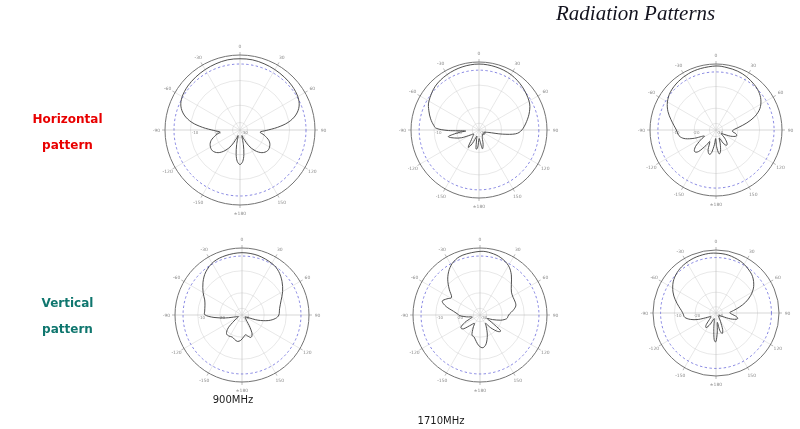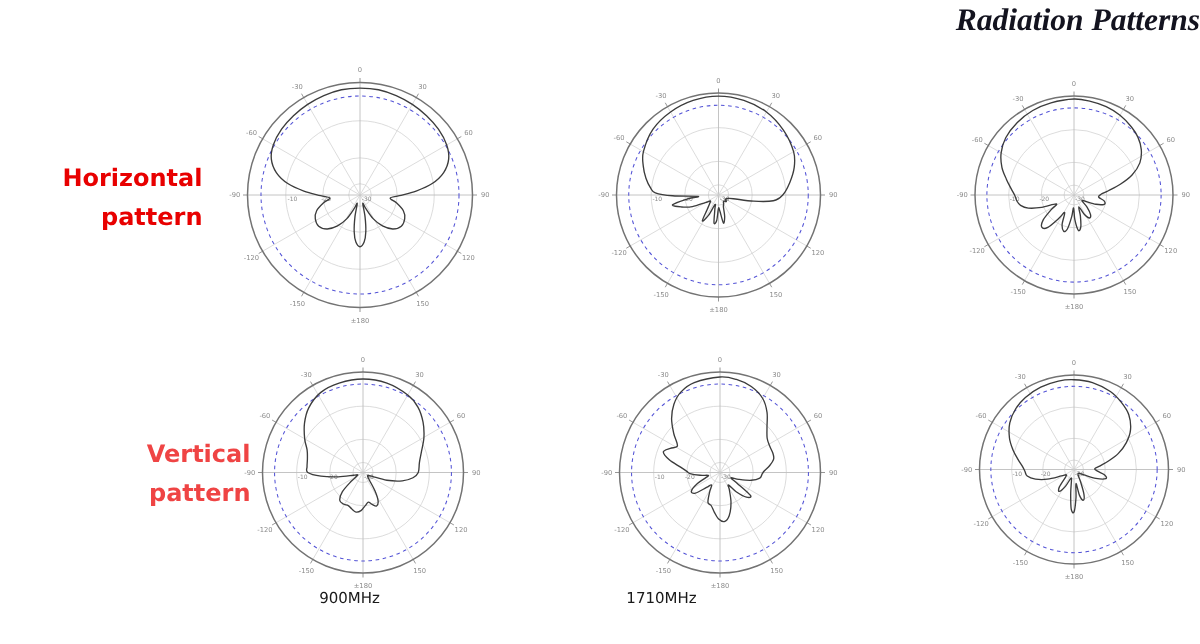--- a/index.html
+++ b/index.html
@@ -1,44 +1,44 @@
 <!DOCTYPE html>
 <html><head>
 <meta charset="utf-8">
 <style>
   html,body{margin:0;padding:0;background:#ffffff;}
   .page{position:relative;width:800px;height:429px;background:#ffffff;overflow:hidden;
         font-family:"DejaVu Sans","Liberation Sans",sans-serif;}
   .page-title{position:absolute;left:556px;top:1px;width:244px;
         font-family:"Liberation Serif","DejaVu Serif",serif;
-        font-style:italic;font-weight:bold;font-size:21px;color:#13131f;white-space:nowrap;text-align:right;}
-  .row-label{position:absolute;width:135px;text-align:right;font-weight:bold;
-        font-size:16px;line-height:26px;}
+        font-style:italic;font-weight:normal;font-size:21px;color:#13131f;white-space:nowrap;}
+  .row-label{position:absolute;width:135px;text-align:center;font-weight:bold;
+        font-size:12px;line-height:26px;}
   .row-label.h{left:0;top:106px;}
   .row-label.v{left:0;top:290px;}
   .col-label{position:absolute;top:394px;width:90px;text-align:center;
         font-size:10px;color:#1a1a1a;}
   .col-label.c0{left:188px;}
-  .col-label.c1{left:396px;}
+  .col-label.c1{left:396px;margin-top:21px;}
   .col-label.c2{left:603px;}
   .plots svg{position:absolute;}
 </style>
 </head>
 <body>
 
 <div class="page">
 
   <div class="page-title" style="color: rgb(19, 19, 31);">Radiation Patterns</div>
 
   <div class="row-label h" style="color: rgb(232, 0, 0);">
     <div>Horizontal</div>
     <div>pattern</div>
   </div>
 
-  <div class="row-label v" style="color: #ef4444; padding-left: 32px;">
+  <div class="row-label v" style="color: #0f766e;">
     <div>Vertical</div>
     <div>pattern</div>
   </div>
 
   <div class="plots">
       <svg width="184" height="184" viewBox="0 0 184 184" style="left: 148px; top: 38px;">
         <circle cx="92" cy="92" r="7.5" fill="none" stroke="#d0d0d0" stroke-width="0.5"></circle>
         <circle cx="92" cy="92" r="24.75" fill="none" stroke="#d0d0d0" stroke-width="0.5"></circle>
         <circle cx="92" cy="92" r="49.5" fill="none" stroke="#d0d0d0" stroke-width="0.5"></circle>
         <line x1="92" y1="92" x2="92" y2="17" stroke="#bdbdbd" stroke-width="0.6"></line>

